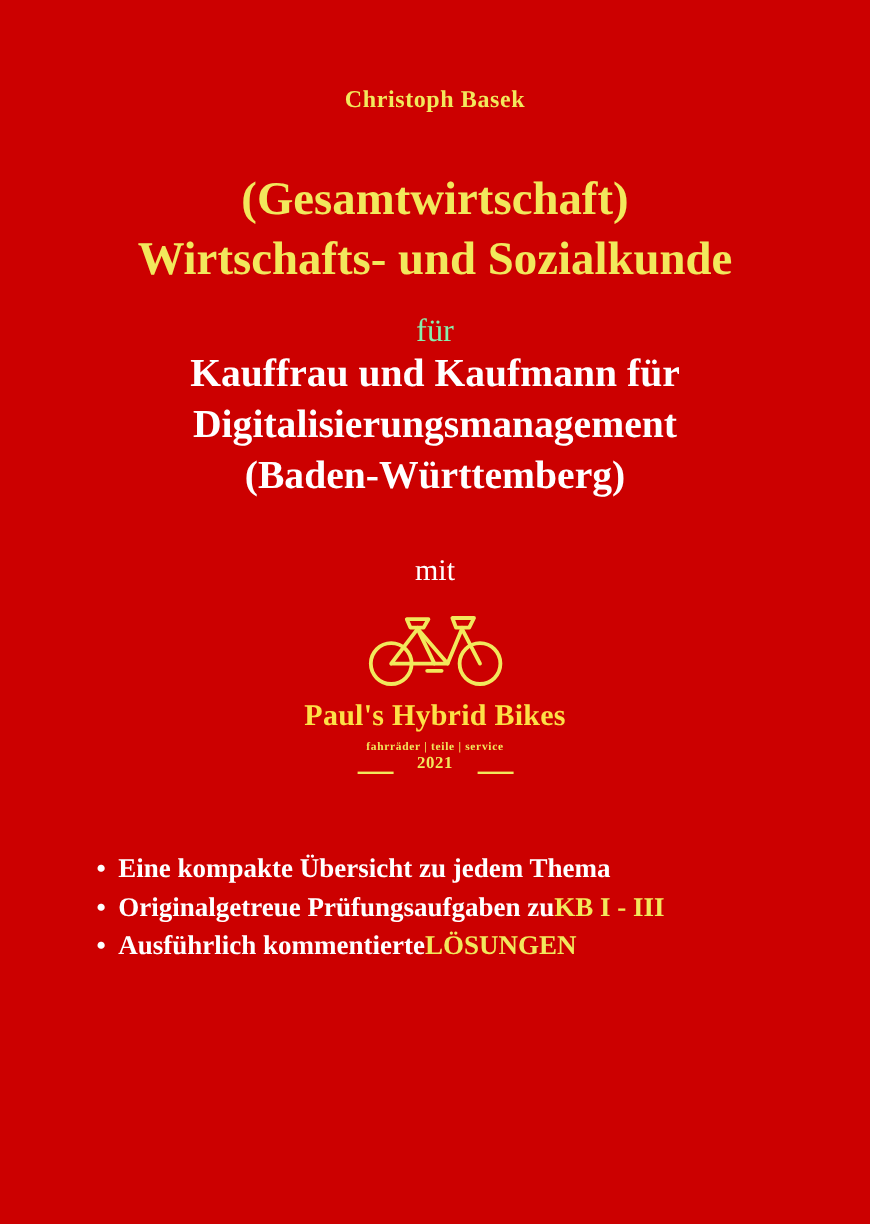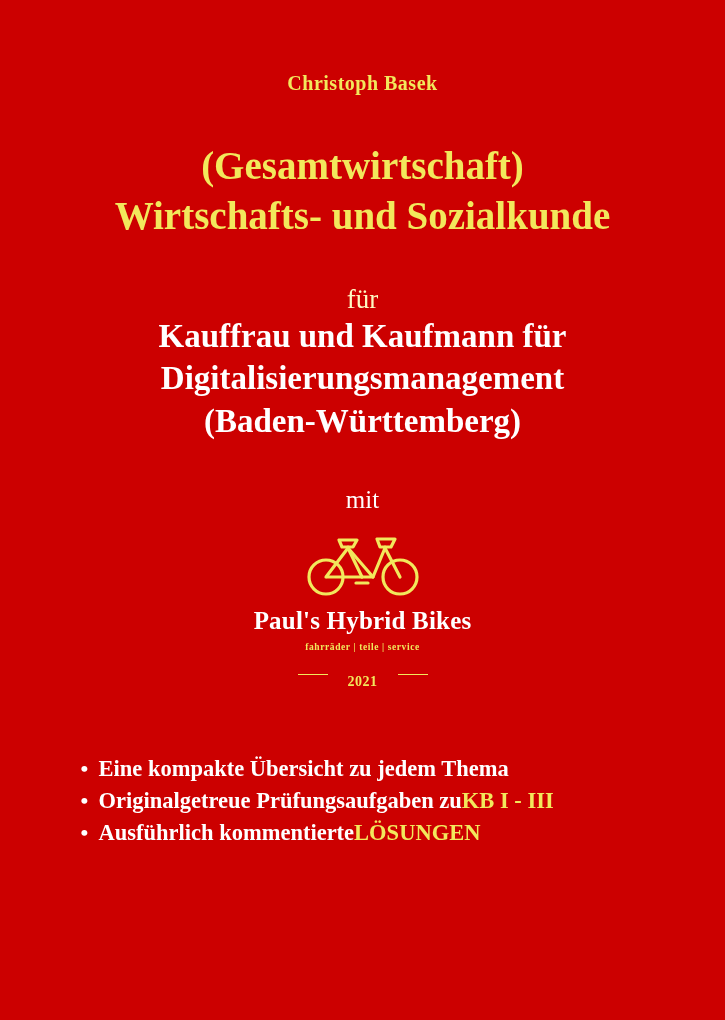--- a/index.html
+++ b/index.html
@@ -36,24 +36,24 @@
     margin-top: 46px;
     font-family: "Liberation Serif", serif;
     font-weight: bold;
     font-size: 39px;
     line-height: 1.27;
     color: #f2e85c;
     text-align: center;
     width: 660px;
   }
   .fuer {
-    margin-top: 44px;
+    margin-top: 20px;
     font-family: "Liberation Serif", serif;
     font-size: 27px;
-    color: #fef9c3;
+    color: #86efac;
     text-align: center;
   }
   .title-sub {
     font-family: "Liberation Serif", serif;
     font-weight: bold;
     font-size: 33px;
     line-height: 1.28;
     color: #ffffff;
     text-align: center;
     width: 670px;
@@ -74,37 +74,37 @@
   .bike-icon {
     width: 124px;
     height: 76px;
     display: block;
   }
   .logo-name {
     margin-top: 9px;
     font-family: "Liberation Serif", serif;
     font-weight: bold;
     font-size: 25px;
-    color: #ffffff;
+    color: #fde047;
     letter-spacing: 0.2px;
     text-align: left;
   }
   .logo-tag {
     margin-top: 7px;
     font-family: "Liberation Serif", serif;
     font-weight: bold;
     font-size: 9.5px;
     letter-spacing: 0.6px;
     color: #f2e85c;
     text-align: right;
   }
   .logo-year {
-    margin-top: 22px;
-    display: flex;
-    align-items: flex-start;
+    margin-top: 1px;
+    display: flex;
+    align-items: flex-end;
     justify-content: center;
     gap: 20px;
   }
   .logo-year .rule {
     width: 30px;
     height: 1.5px;
     background: #f2e85c;
     display: block;
   }
   .logo-year .year {

